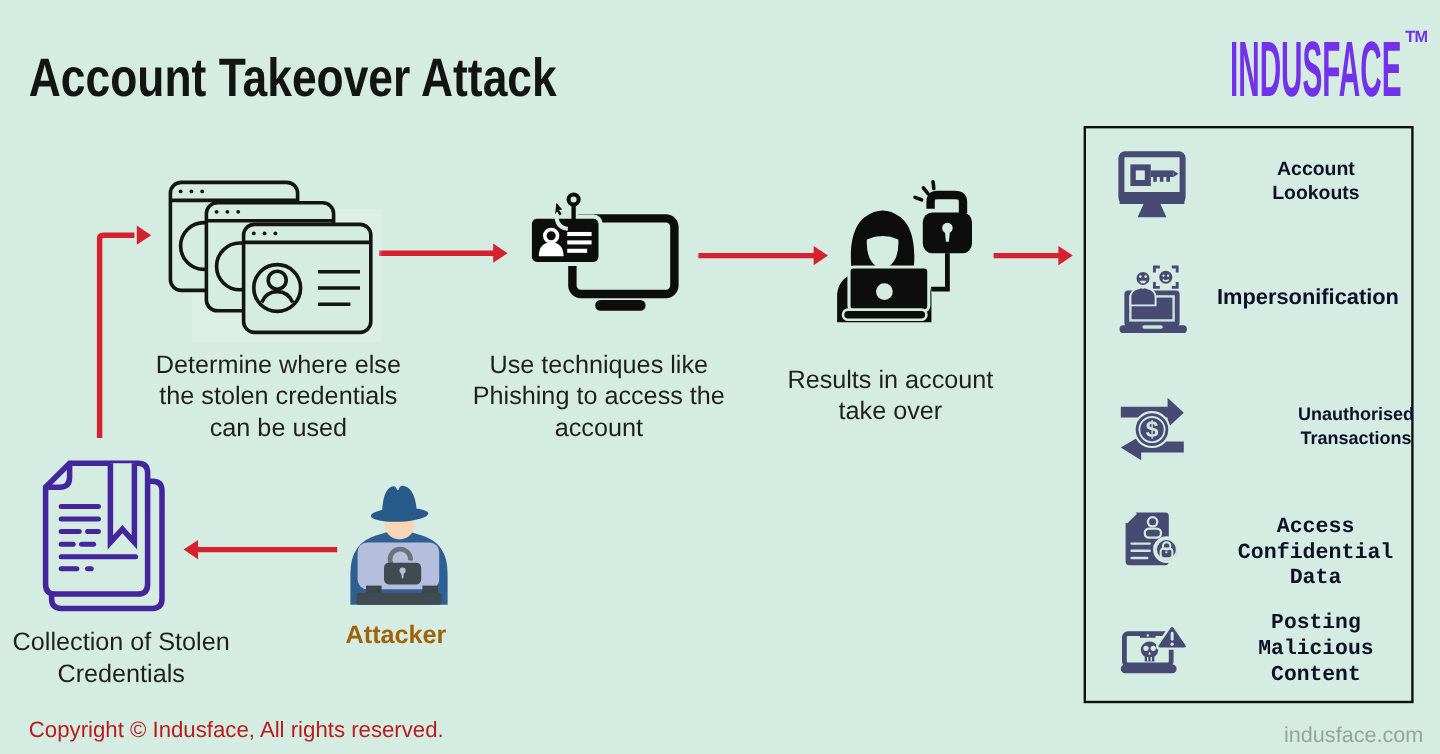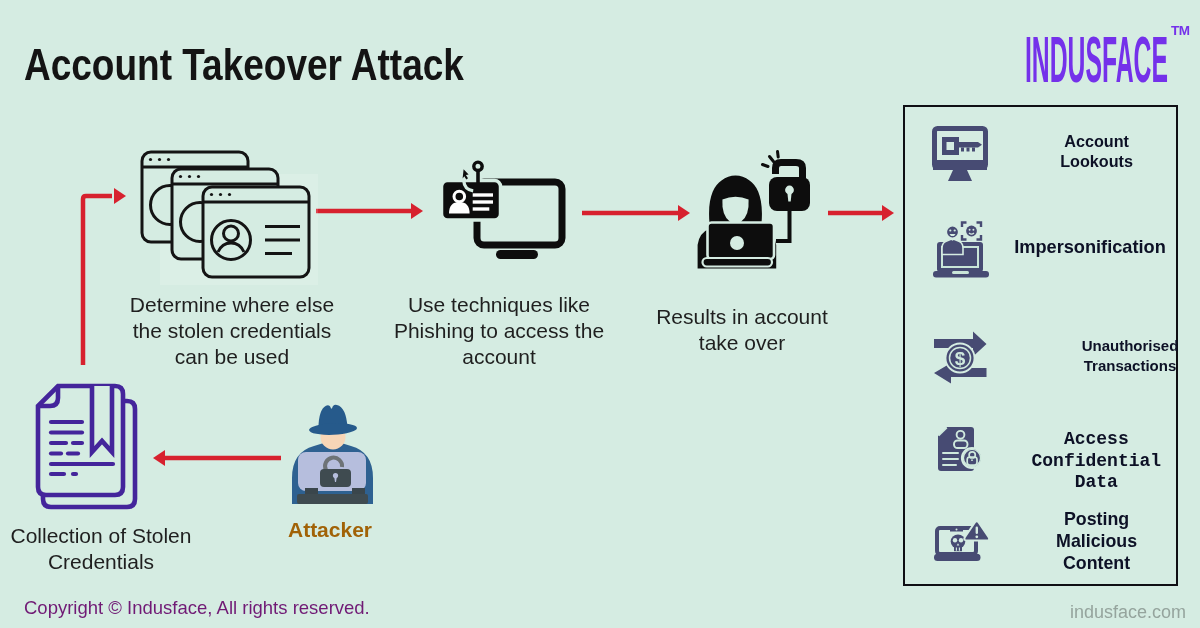--- a/index.html
+++ b/index.html
@@ -21,23 +21,23 @@
   <div class="abs cap" style="left:82px;top:292px;width:300px;">Determine where else<br>the stolen credentials<br>can be used</div>
   <div class="abs cap" style="left:349px;top:292px;width:300px;">Use techniques like<br>Phishing to access the<br>account</div>
   <div class="abs cap" style="left:592px;top:304px;width:300px;">Results in account<br>take over</div>
   <div class="abs cap" style="left:-49px;top:523px;width:300px;">Collection of Stolen<br>Credentials</div>
   <div class="abs" style="left:180px;top:518.5px;width:300px;font-size:21px;line-height:21px;font-weight:bold;color:#a16207;text-align:center;">Attacker</div>
 
   <div class="abs boxtxt" style="left:1016.6px;top:130.6px;width:160px;font-size:16.2px;line-height:20.3px;">Account<br>Lookouts</div>
   <div class="abs boxtxt" style="left:1010px;top:237.2px;width:160px;font-size:18.2px;line-height:21px;">Impersonification</div>
   <div class="abs boxtxt" style="left:1050px;top:335.6px;width:160px;font-size:15px;line-height:20.4px;">Unauthorised<br>Transactions</div>
   <div class="abs boxtxt" style="left:1016.3px;top:429px;width:160px;font-size:18px;line-height:21.7px;font-family:Liberation Mono, monospace;">Access<br>Confidential<br>Data</div>
-  <div class="abs boxtxt" style="left:1016.6px;top:509.2px;width:160px;font-size:17.8px;line-height:21.7px;">Posting<br>Malicious<br>Content</div>
-
-  <div class="abs" style="left:24px;top:597.5px;font-size:18.5px;line-height:20px;color:#701a75;">Copyright © Indusface, All rights reserved.</div>
+  <div class="abs boxtxt" style="left:1016.6px;top:509.2px;width:160px;font-size:17.8px;line-height:21.7px;font-family:Liberation Mono, monospace;">Posting<br>Malicious<br>Content</div>
+
+  <div class="abs" style="left:24px;top:597.5px;font-size:18.5px;line-height:20px;color:#b91c1c;">Copyright © Indusface, All rights reserved.</div>
   <div class="abs" style="left:1070px;top:601.5px;font-size:18px;line-height:20px;color:#95a49d;text-align:right;">indusface.com</div>
 
   <svg class="abs" style="left:0;top:0;" width="1200" height="628" viewBox="0 0 1200 628">
 
     <g stroke="#d7212e" stroke-width="4.5" fill="none">
       <path d="M 83,365 L 83,199 Q 83,196 86,196 L 112,196"></path>
       <line x1="316" y1="211" x2="412" y2="211"></line>
       <line x1="582" y1="213" x2="679" y2="213"></line>
       <line x1="828" y1="213" x2="883" y2="213"></line>
       <line x1="281" y1="458" x2="164" y2="458"></line>

